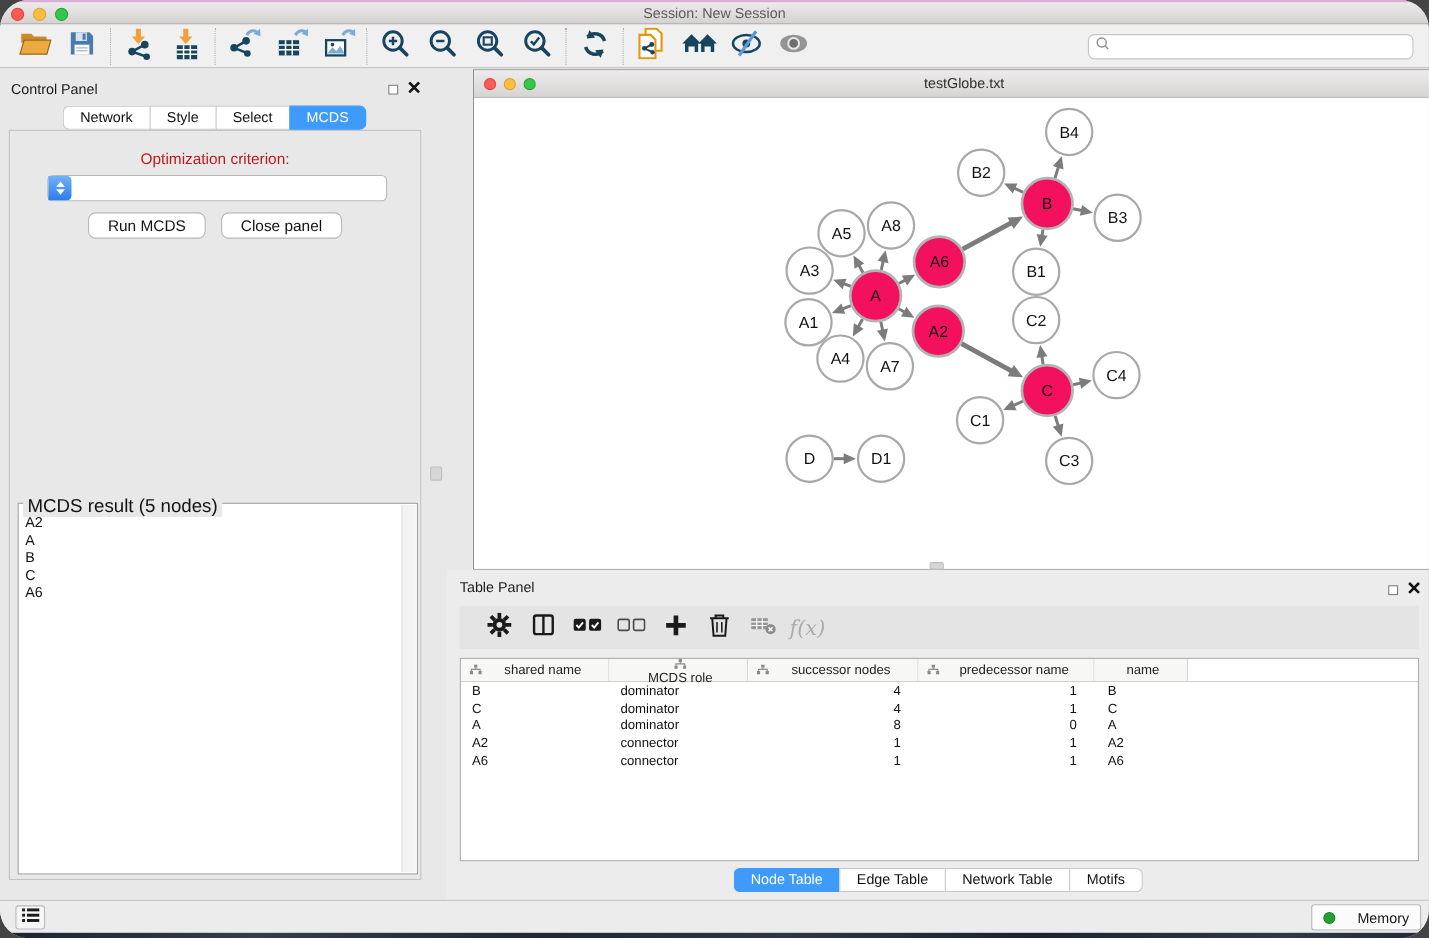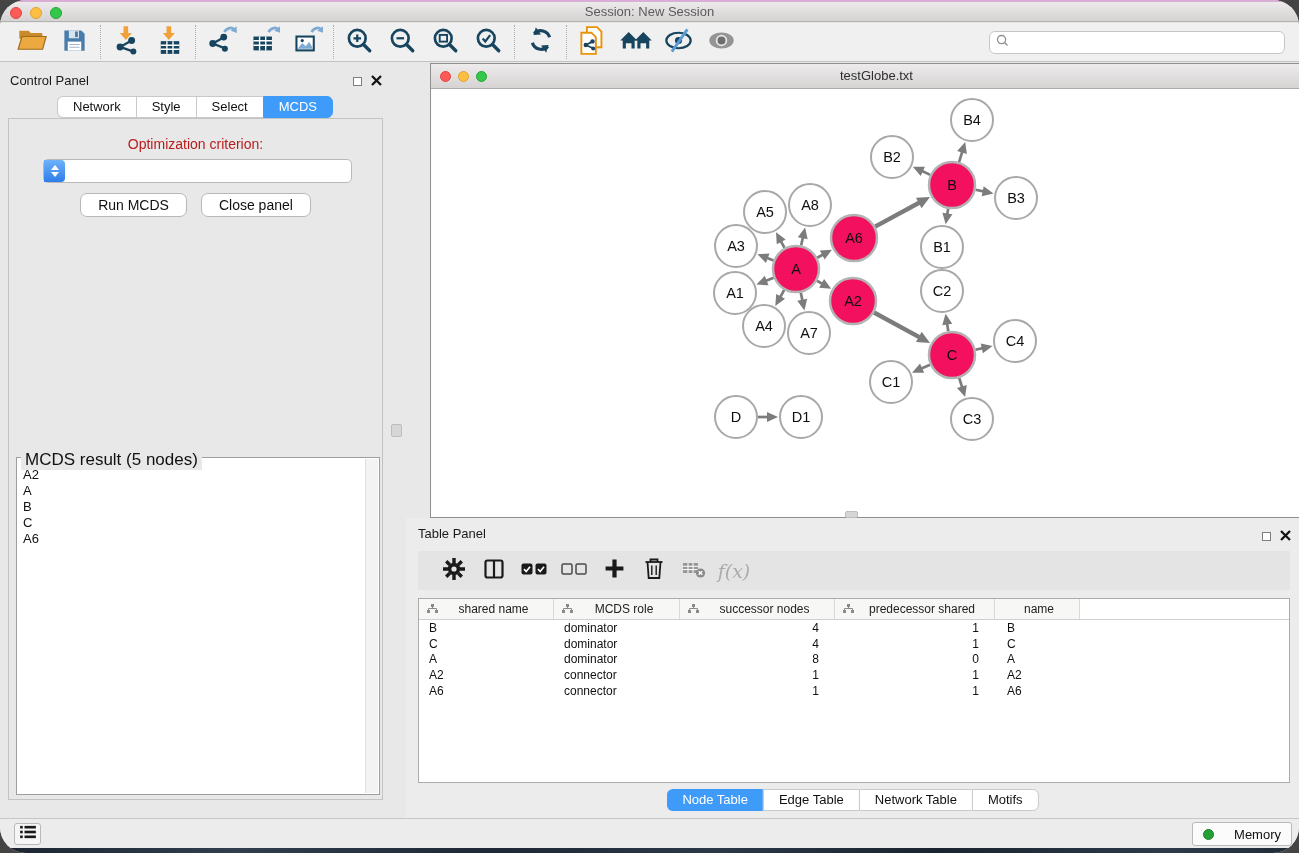--- a/index.html
+++ b/index.html
@@ -512,21 +512,21 @@
       <div class="thead">
           <div class="th" style="width: 135px;">
             <svg width="11" height="10" viewBox="0 0 11 10" style="flex:none">
               <rect x="4" y="0" width="3" height="3" fill="#8A8A8A"></rect>
               <rect x="0" y="6" width="3" height="3" fill="#8A8A8A"></rect>
               <rect x="8" y="6" width="3" height="3" fill="#8A8A8A"></rect>
               <path d="M5.5 3v1.5M1.5 6V4.5h8V6" stroke="#8A8A8A" fill="none"></path>
             </svg>
             <span class="th-label">shared name</span>
           </div>
-          <div class="th" style="width: 126px;">
+          <div class="th" style="width: 126px; flex-direction: column;">
             <svg width="11" height="10" viewBox="0 0 11 10" style="flex:none">
               <rect x="4" y="0" width="3" height="3" fill="#8A8A8A"></rect>
               <rect x="0" y="6" width="3" height="3" fill="#8A8A8A"></rect>
               <rect x="8" y="6" width="3" height="3" fill="#8A8A8A"></rect>
               <path d="M5.5 3v1.5M1.5 6V4.5h8V6" stroke="#8A8A8A" fill="none"></path>
             </svg>
             <span class="th-label">MCDS role</span>
           </div>
           <div class="th" style="width: 155px;">
             <svg width="11" height="10" viewBox="0 0 11 10" style="flex:none">
@@ -537,21 +537,21 @@
             </svg>
             <span class="th-label">successor nodes</span>
           </div>
           <div class="th" style="width: 160px;">
             <svg width="11" height="10" viewBox="0 0 11 10" style="flex:none">
               <rect x="4" y="0" width="3" height="3" fill="#8A8A8A"></rect>
               <rect x="0" y="6" width="3" height="3" fill="#8A8A8A"></rect>
               <rect x="8" y="6" width="3" height="3" fill="#8A8A8A"></rect>
               <path d="M5.5 3v1.5M1.5 6V4.5h8V6" stroke="#8A8A8A" fill="none"></path>
             </svg>
-            <span class="th-label">predecessor shared</span>
+            <span class="th-label">predecessor name</span>
           </div>
           <div class="th" style="width: 85px;">
             <span class="th-label">name</span>
           </div>
           <div class="th-fill"></div>
         </div>
       <div>
           <div class="tr">
             <div class="td a-left" style="width: 135px;">B</div>
             <div class="td a-left" style="width: 126px;">dominator</div>

